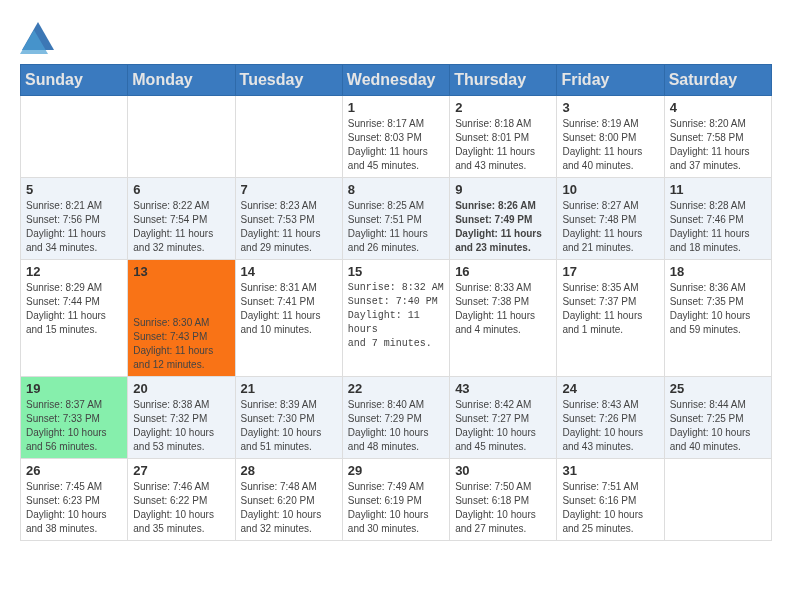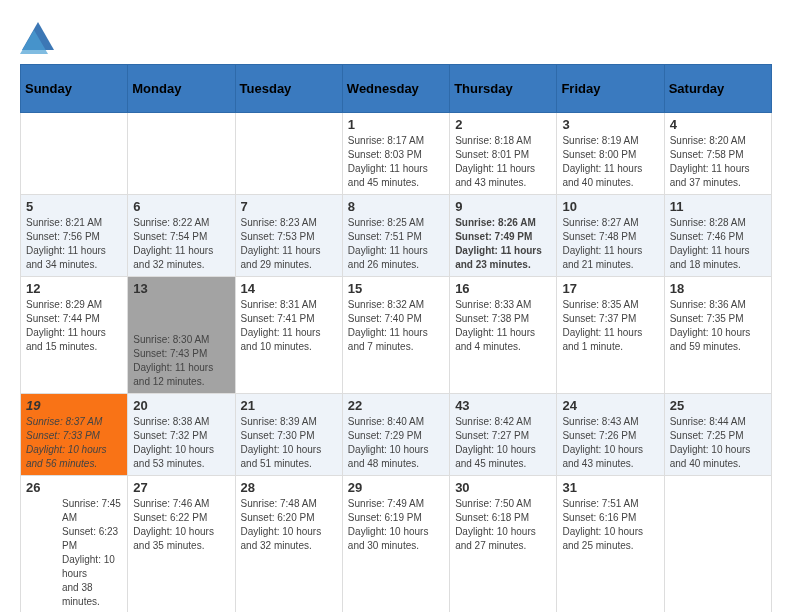--- a/index.html
+++ b/index.html
@@ -29,24 +29,24 @@
       color: #555;
       margin-top: 2px;
     }
     .calendar {
       width: 100%;
       border-collapse: collapse;
       border: 1px solid #ccc;
     }
     .calendar th {
       background-color: #3a7abf;
-      color: #000000;
-      font-size: 13px;
+      color: #e5e5e5;
+      font-size: 16px;
       font-weight: bold;
-      padding: 16px 4px;
+      padding: 6px 4px;
       text-align: left;
       border: 1px solid #2e6aaa;
     }
     .calendar td {
       vertical-align: top;
       border: 1px solid #ddd;
       padding: 4px 5px;
       width: calc(100% / 7);
       min-height: 80px;
       font-size: 10.5px;
@@ -203,37 +203,37 @@
         </td>
       </tr>
       <tr>
         <td style="background-color: rgb(255, 255, 255); margin-top: 28px;">
           <span class="day-number">12</span>
           <div class="day-info" style="white-space: pre-line;">Sunrise: 8:29 AM
 Sunset: 7:44 PM
 Daylight: 11 hours
 and 15 minutes.</div>
         </td>
-        <td style="background-color: #a3a3a3;">
+        <td style="background-color: #f97316;">
           <span class="day-number">13</span>
           <div class="day-info" style="white-space: pre-line; margin-top: 37px;">Sunrise: 8:30 AM
 Sunset: 7:43 PM
 Daylight: 11 hours
 and 12 minutes.</div>
         </td>
         <td style="background-color: rgb(255, 255, 255);">
           <span class="day-number">14</span>
           <div class="day-info" style="white-space: pre-line;">Sunrise: 8:31 AM
 Sunset: 7:41 PM
 Daylight: 11 hours
 and 10 minutes.</div>
         </td>
         <td style="background-color: rgb(255, 255, 255); margin-left: 44px;">
           <span class="day-number">15</span>
-          <div class="day-info" style="white-space: pre-line;">Sunrise: 8:32 AM
+          <div class="day-info" style="white-space: pre-line; font-family: Liberation Mono, monospace;">Sunrise: 8:32 AM
 Sunset: 7:40 PM
 Daylight: 11 hours
 and 7 minutes.</div>
         </td>
         <td style="background-color: rgb(255, 255, 255);">
           <span class="day-number">16</span>
           <div class="day-info" style="white-space: pre-line;">Sunrise: 8:33 AM
 Sunset: 7:38 PM
 Daylight: 11 hours
 and 4 minutes.</div>
@@ -247,21 +247,21 @@
         </td>
         <td style="background-color: rgb(255, 255, 255);">
           <span class="day-number">18</span>
           <div class="day-info" style="white-space: pre-line;">Sunrise: 8:36 AM
 Sunset: 7:35 PM
 Daylight: 10 hours
 and 59 minutes.</div>
         </td>
       </tr>
       <tr>
-        <td style="background-color: #f97316; font-style: italic;">
+        <td style="background-color: #86efac;">
           <span class="day-number">19</span>
           <div class="day-info" style="white-space: pre-line;">Sunrise: 8:37 AM
 Sunset: 7:33 PM
 Daylight: 10 hours
 and 56 minutes.</div>
         </td>
         <td style="background-color: rgb(238, 243, 249);">
           <span class="day-number">20</span>
           <div class="day-info" style="white-space: pre-line;">Sunrise: 8:38 AM
 Sunset: 7:32 PM
@@ -300,21 +300,21 @@
           <span class="day-number">25</span>
           <div class="day-info" style="white-space: pre-line;">Sunrise: 8:44 AM
 Sunset: 7:25 PM
 Daylight: 10 hours
 and 40 minutes.</div>
         </td>
       </tr>
       <tr>
         <td style="background-color: rgb(255, 255, 255);">
           <span class="day-number">26</span>
-          <div class="day-info" style="white-space: pre-line; margin-left: 36px;">Sunrise: 7:45 AM
+          <div class="day-info" style="white-space: pre-line;">Sunrise: 7:45 AM
 Sunset: 6:23 PM
 Daylight: 10 hours
 and 38 minutes.</div>
         </td>
         <td style="background-color: rgb(255, 255, 255);">
           <span class="day-number">27</span>
           <div class="day-info" style="white-space: pre-line;">Sunrise: 7:46 AM
 Sunset: 6:22 PM
 Daylight: 10 hours
 and 35 minutes.</div>

